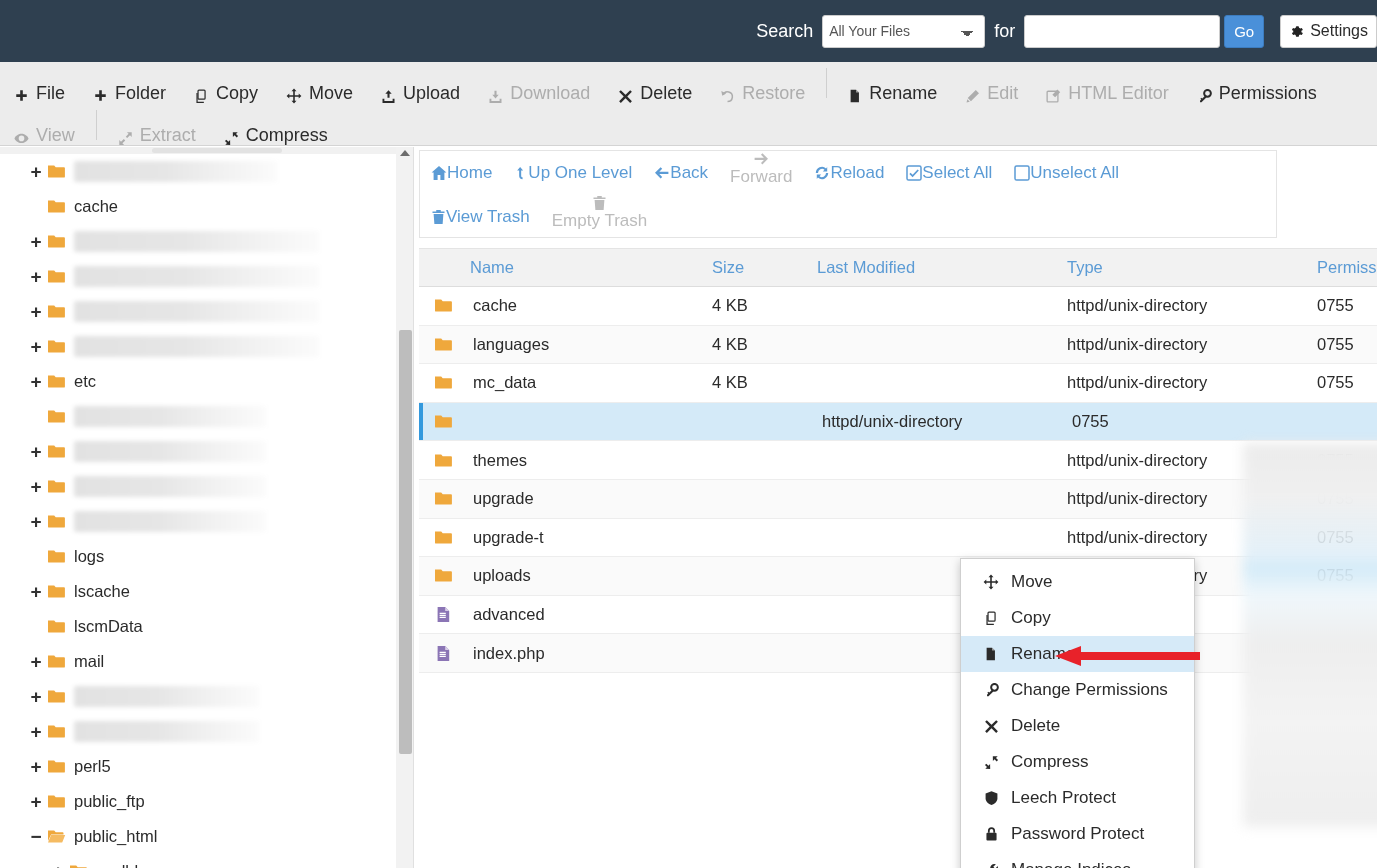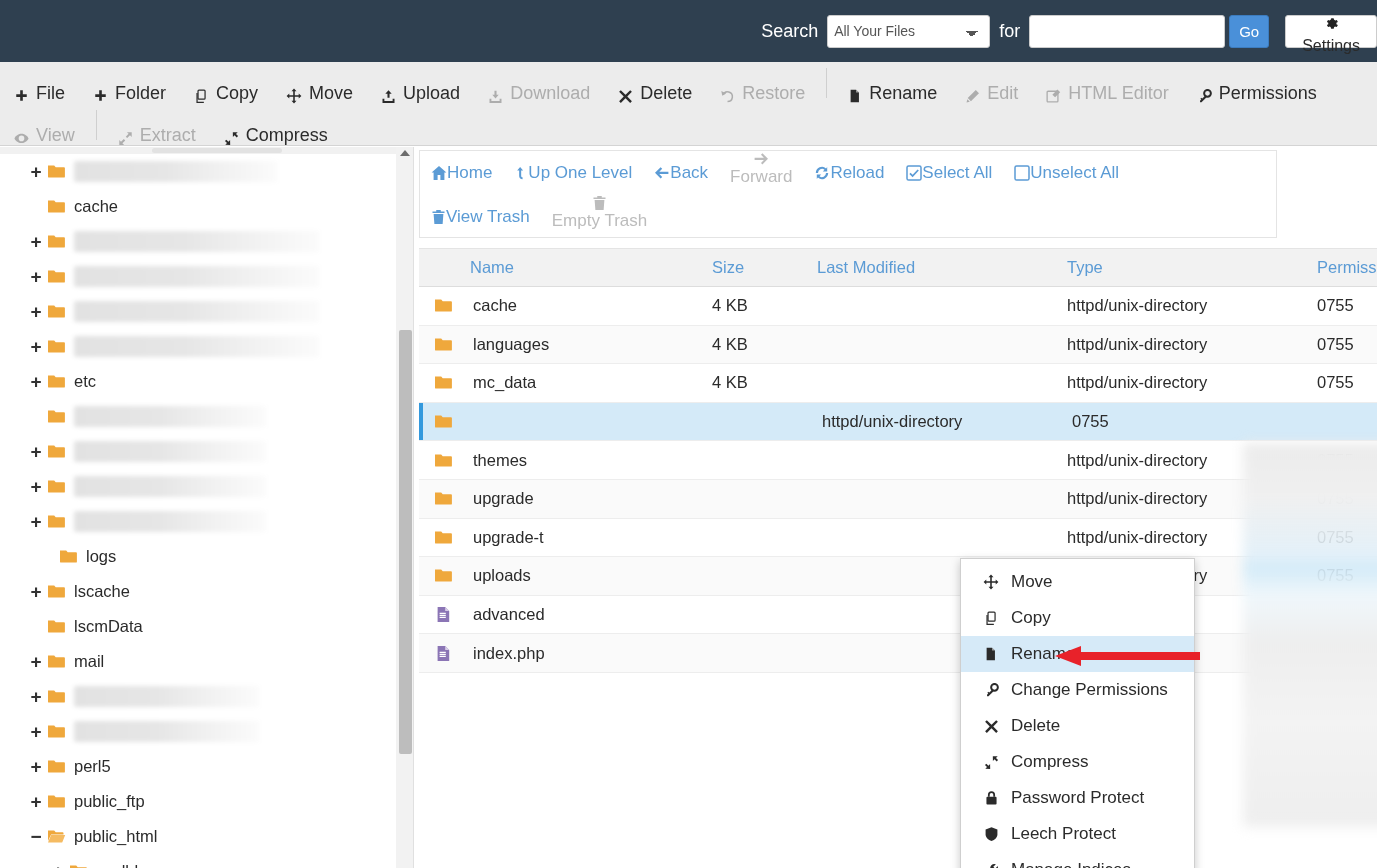--- a/index.html
+++ b/index.html
@@ -43,24 +43,23 @@
     width: 196px; height: 33px; border: 1px solid #ccc; border-radius: 3px;
     padding: 0 8px; font-size: 14px; font-family: "Liberation Sans", sans-serif;
   }
   #go-button {
     width: 40px; height: 33px; background: #4a90d9; color: #fff;
     border: 1px solid #3c7cbf; border-radius: 3px; font-size: 15px;
     margin-left: 4px; cursor: pointer; font-family: "Liberation Sans", sans-serif;
   }
   #settings-button {
     height: 33px; background: #fff; border: 1px solid #ccc; border-radius: 3px;
-    color: #2b2b2b; font-size: 16px; padding: 0 16px; margin-left: 16px;
+    color: #2b2b2b; font-size: 16px; padding: 0 8px; margin-left: 16px;
     display: flex; align-items: center; gap: 6px; cursor: pointer;
     white-space: nowrap;
-    flex-direction: column;
   }
 
   
   #toolbar {
     position: absolute; top: 62px; left: 0; width: 1377px; height: 84px;
     background: #ececec; border-bottom: 1px solid #d4d4d4;
   }
   .tbrow { position: absolute; left: 0; width: 1377px; height: 42px; display: flex; align-items: center; }
   .tbrow.r1 { top: 0; }
   .tbrow.r2 { top: 42px; }
@@ -477,21 +476,21 @@
       </div>
       <div class="tnode" style="padding-left: 25px;">
         <span class="toggle">+</span>
         <span class="fico">
           <svg width="19" height="17" viewBox="0 0 18 17">
             <path fill="#efa83c" d="M0.5 2.4h6.2l1.5 1.8h8.3c.5 0 .9.4.9.9v8.6c0 .5-.4.9-.9.9H1.4c-.5 0-.9-.4-.9-.9z"></path>
           </svg>
         </span>
         <span class="redact" style="width:192px"></span>
       </div>
-      <div class="tnode" style="padding-left: 25px; margin-left: 12px;">
+      <div class="tnode" style="padding-left: 25px;">
         <span class="toggle none">+</span>
         <span class="fico">
           <svg width="19" height="17" viewBox="0 0 18 17">
             <path fill="#efa83c" d="M0.5 2.4h6.2l1.5 1.8h8.3c.5 0 .9.4.9.9v8.6c0 .5-.4.9-.9.9H1.4c-.5 0-.9-.4-.9-.9z"></path>
           </svg>
         </span>
         <span class="tlabel">logs</span>
       </div>
       <div class="tnode" style="padding-left: 25px;">
         <span class="toggle">+</span>
@@ -853,33 +852,33 @@
           <svg width="15" height="15" viewBox="0 0 16 16">
             <path fill="#2b2b2b" d="M9.4 1.2l5.2 0.1-1.8 1.8 2.2 2.2-1.5 1.5-2.2-2.2-1.8 1.8z"></path>
             <path fill="#2b2b2b" d="M6.6 14.8l-5.2-.1 1.8-1.8-2.2-2.2 1.5-1.5 2.2 2.2 1.8-1.8z"></path>
           </svg>
         </span>
         <span>Compress</span>
       </div>
       <div class="mitem">
         <span class="mico">
           <svg width="15" height="16" viewBox="0 0 16 16">
-            <path fill="#2b2b2b" d="M4.2 6.6V4.6a3.8 3.8 0 017.6 0v2h-1.9v-2a1.9 1.9 0 00-3.8 0v2z"></path>
-            <rect x="2.6" y="6.6" width="10.8" height="8.2" rx="1" fill="#2b2b2b"></rect>
-          </svg>
-        </span>
-        <span>Password Protect</span>
+            <path fill="#2b2b2b" d="M8 0.8l6.3 2.4v5.1c0 3.6-2.8 6-6.3 7.1-3.5-1.1-6.3-3.5-6.3-7.1V3.2z"></path>
+          </svg>
+        </span>
+        <span>Leech Protect</span>
       </div>
       <div class="mitem">
         <span class="mico">
           <svg width="15" height="16" viewBox="0 0 16 16">
-            <path fill="#2b2b2b" d="M8 0.8l6.3 2.4v5.1c0 3.6-2.8 6-6.3 7.1-3.5-1.1-6.3-3.5-6.3-7.1V3.2z"></path>
-          </svg>
-        </span>
-        <span>Leech Protect</span>
+            <path fill="#2b2b2b" d="M4.2 6.6V4.6a3.8 3.8 0 017.6 0v2h-1.9v-2a1.9 1.9 0 00-3.8 0v2z"></path>
+            <rect x="2.6" y="6.6" width="10.8" height="8.2" rx="1" fill="#2b2b2b"></rect>
+          </svg>
+        </span>
+        <span>Password Protect</span>
       </div>
       <div class="mitem">
         <span class="mico">
           <svg width="15" height="15" viewBox="0 0 16 16">
             <path fill="#2b2b2b" d="M14.7 3.3l-2.8 2.8-2-2 2.8-2.8a4.6 4.6 0 00-6 5.8L1.1 12.6l2.3 2.3 5.5-5.6a4.6 4.6 0 005.8-6z"></path>
           </svg>
         </span>
         <span>Manage Indices</span>
       </div>
     </div>

